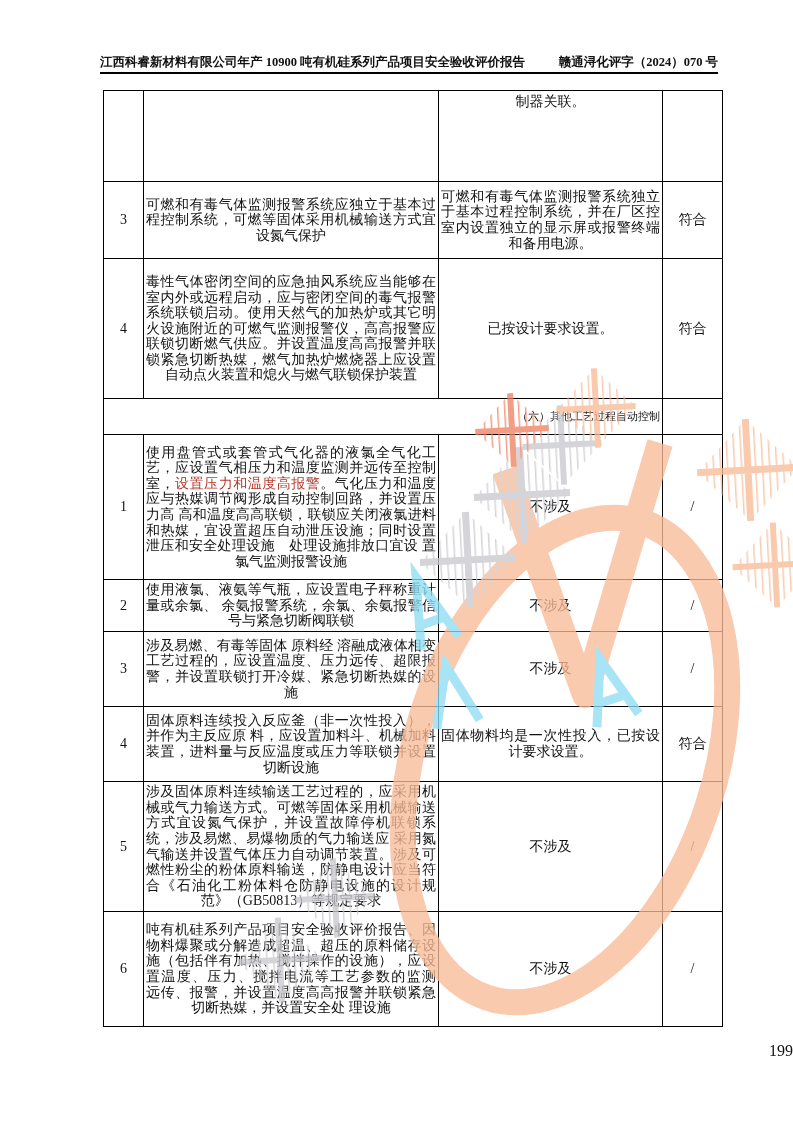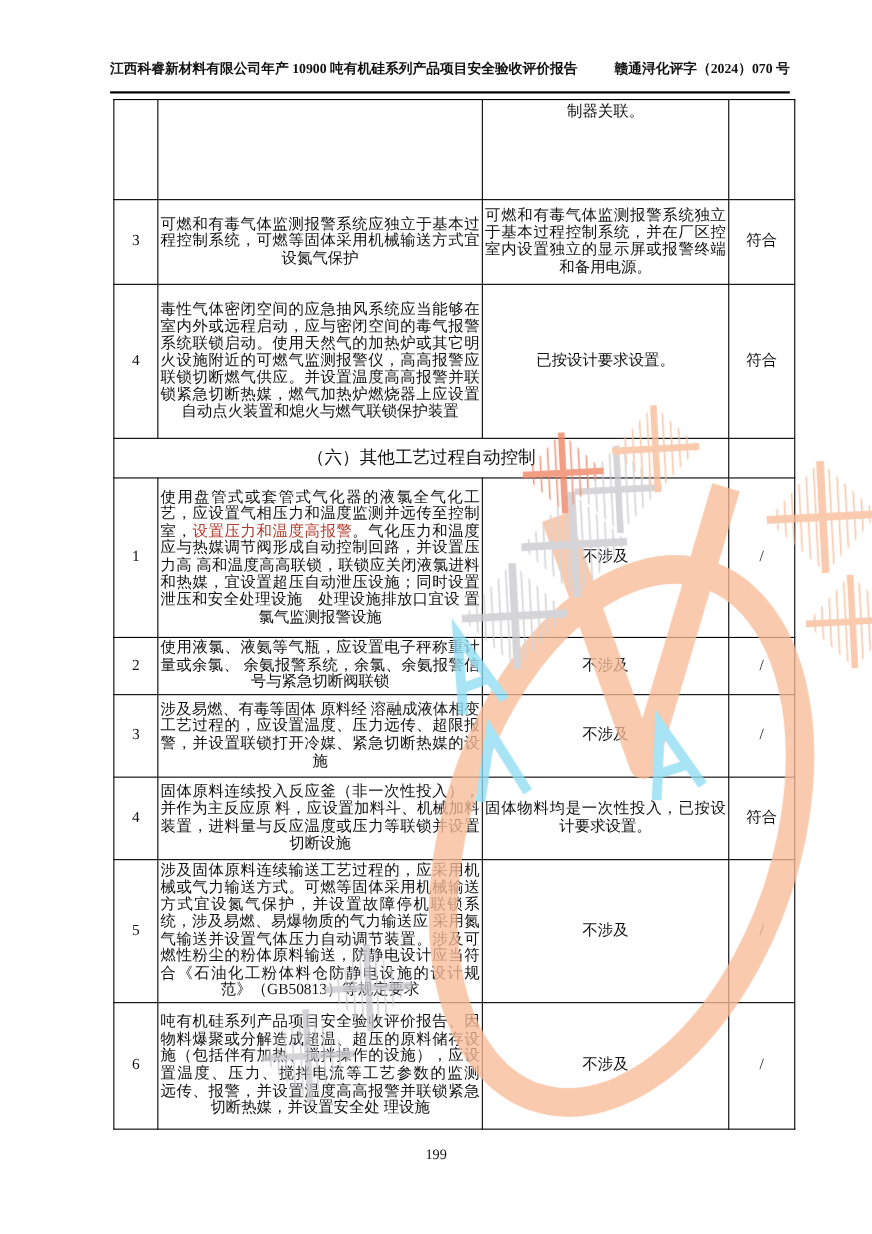--- a/index.html
+++ b/index.html
@@ -7,21 +7,21 @@
     position:relative; width:793px; height:1122px; background:#ffffff;
     margin:0 auto; overflow:hidden;
     font-family:"Liberation Serif","DejaVu Serif",serif;
     color:#111;
   }
   
   .header{
     position:absolute; left:100px; top:54px; width:618px;
     display:flex; justify-content:space-between; align-items:flex-start;
     font-size:12.5px; font-weight:bold; letter-spacing:0;
-    border-bottom:2px solid #000; padding-bottom:12px;
+    border-bottom:2px solid #000; padding-bottom:1px;
   }
   
   table.review-table{
     position:absolute; left:103px; top:90px; width:619px;
     border-collapse:collapse; table-layout:fixed;
     font-size:14px; line-height:15.6px;
   }
   .review-table td{
     border:1px solid #000; vertical-align:middle; overflow:hidden;
     padding:1px 2px;
@@ -30,26 +30,26 @@
   .req-cell{
     padding:1px 9px; text-align:justify; text-justify:inter-character;
     text-align-last:center;
   }
   .eval-cell{
     padding:1px 7px; text-align:justify; text-justify:inter-character;
     text-align-last:center;
   }
   .eval-cell.top{vertical-align:top; text-align:center; padding-top:3px;}
   .concl-cell{text-align:center;margin-left:26px;}
-  .section-cell{text-align:center; font-size:16px;}
+  .section-cell{text-align:right; font-size:11px;}
   .seg.red{color:var(--red-text,#b3392b);}
   
   .footer{
     position:absolute; left:0; top:1042px; width:793px;
-    text-align:center; font-size:13px;
+    text-align:right; font-size:16px;
   }
   
   svg.watermark{
     position:absolute; left:0; top:0; pointer-events:none; z-index:5;
   }
   .hp-peach{stroke:var(--wm-peach,#f7bb97);}
   .hp-gray{stroke:var(--wm-gray,#c9c9ce);}
   .hp-cyan{stroke:var(--wm-cyan,#8edcf2);}
   .hp-red{stroke:var(--wm-red,#ee8263);}
   .wm-peach-stroke{stroke:var(--wm-peach,#f7bb97);}

